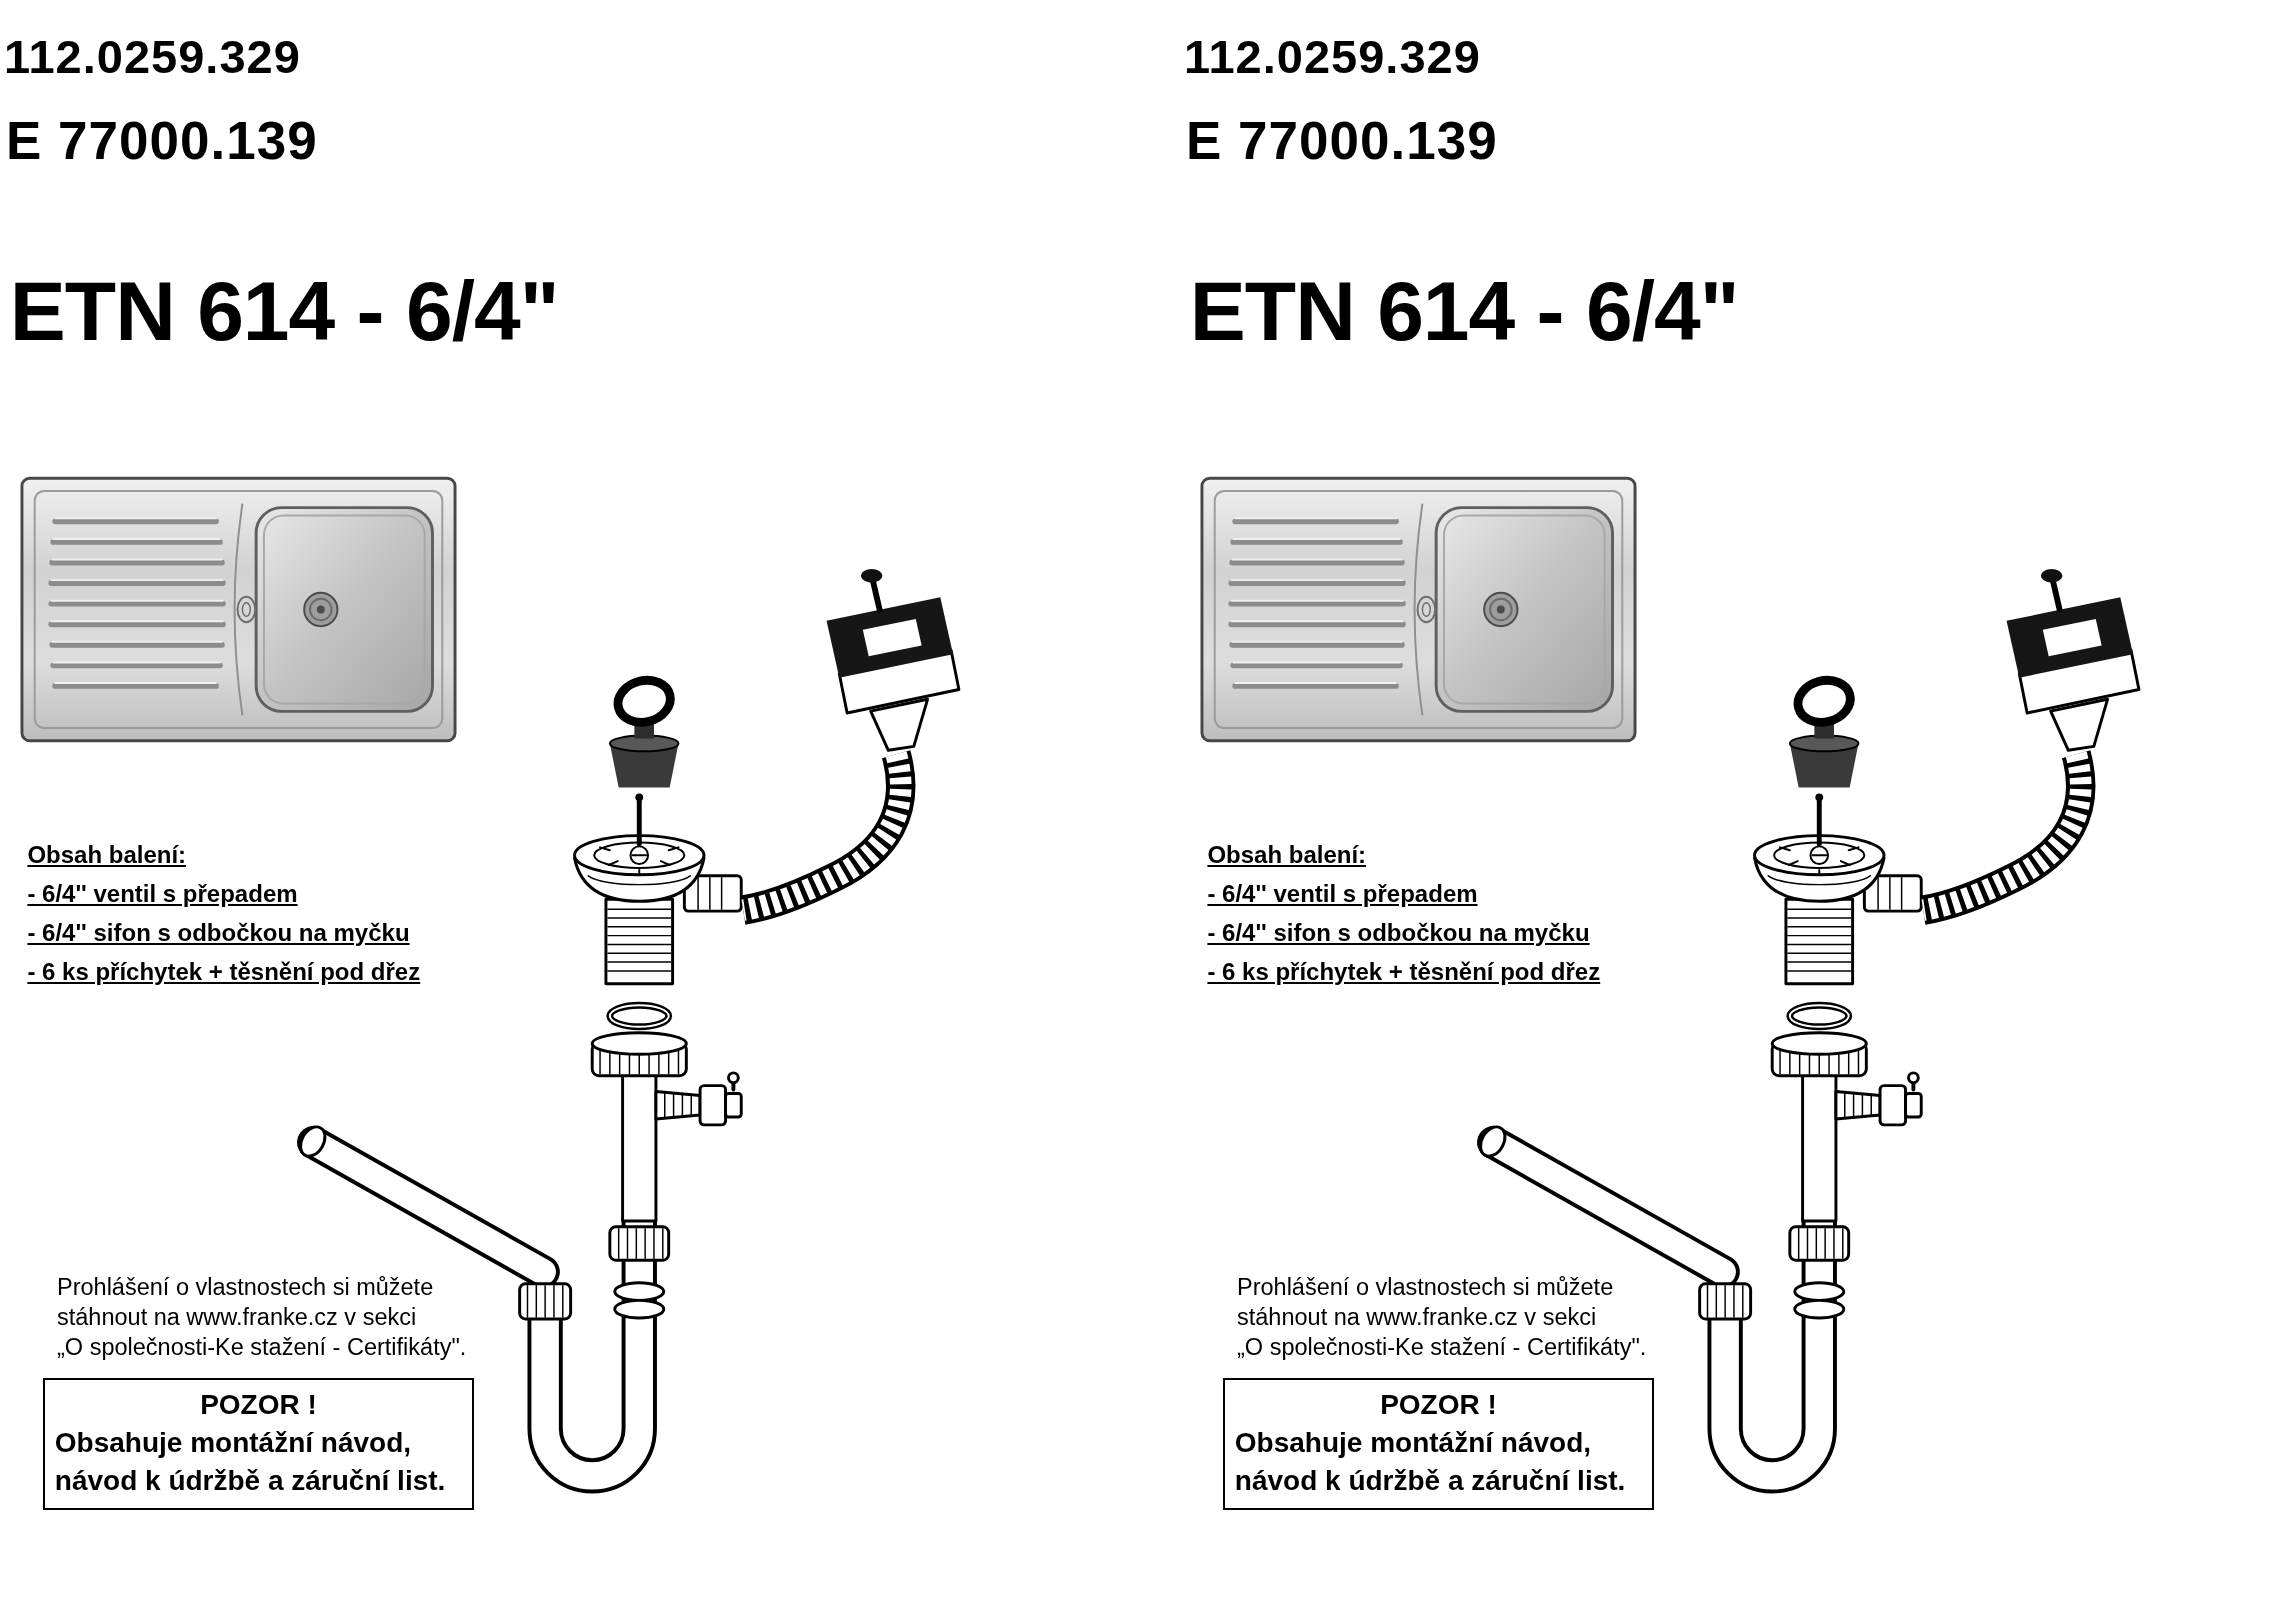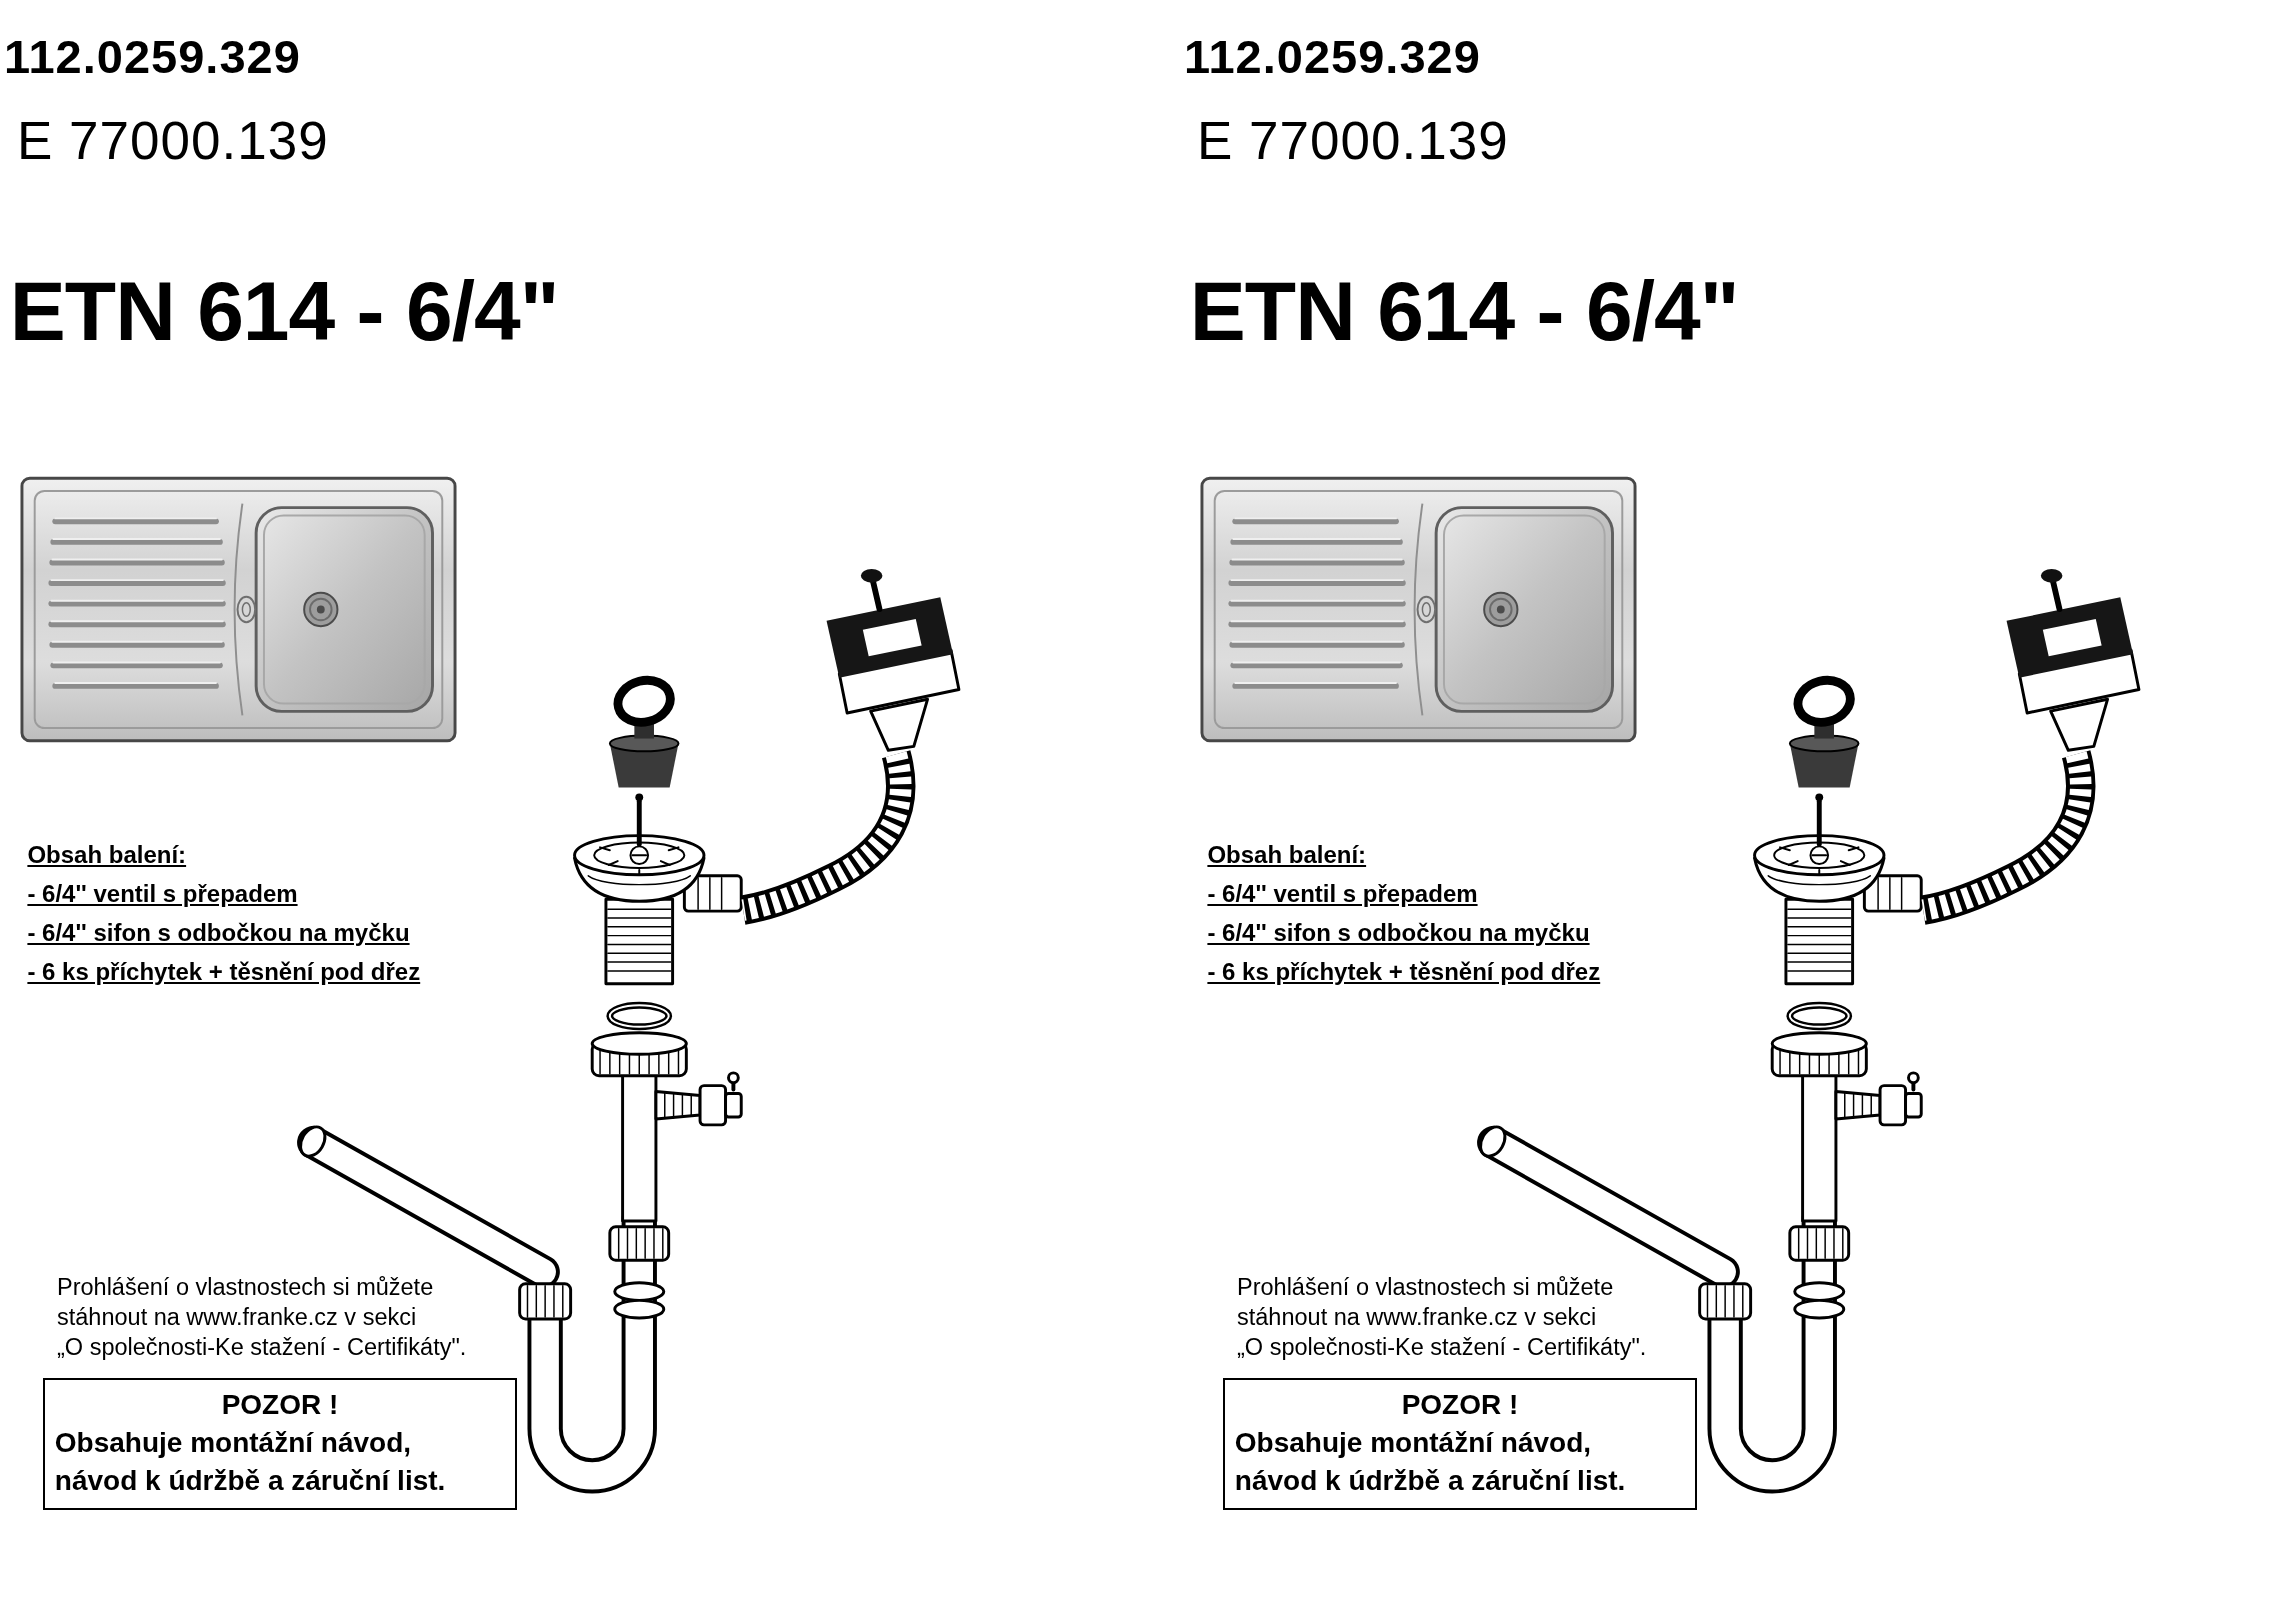--- a/index.html
+++ b/index.html
@@ -7,32 +7,32 @@
     width:2293px; height:1621px;
     background:#ffffff; color:#000;
     font-family:"Liberation Sans", sans-serif;
     position:relative; overflow:hidden;
   }
   .panel { position:absolute; top:0; height:1621px; }
   .panel.left  { left:0;      width:1147px; }
   .panel.right { left:1180px; width:1112px; }
 
   .code1 { position:absolute; left:3.9px;  top:29px;  font-size:47px; font-weight:bold; letter-spacing:1px; white-space:nowrap; }
-  .code2 { position:absolute; left:17px; top:110px; font-size:53px; font-weight:normal; letter-spacing:1px; white-space:nowrap; }
+  .code2 { position:absolute; left:6px; top:110px; font-size:53px; font-weight:bold; letter-spacing:1px; white-space:nowrap; }
   .title { position:absolute; left:9.8px; top:263px; font-size:84px; font-weight:bold; letter-spacing:-1px; white-space:nowrap; }
 
   .sink    { position:absolute; left:19.6px;  top:476px; width:437px; height:267px; }
   .diagram { position:absolute; left:294px; top:564px; width:667px; height:956px; }
 
   .package { position:absolute; left:27.4px; top:835px; font-size:24px; font-weight:bold; line-height:39px; white-space:nowrap;text-decoration:underline; }
 
   .declaration { position:absolute; left:57px; top:1264px; font-size:23.5px; line-height:30px; white-space:nowrap;margin-top:8px; }
 
   .warning {
-    position:absolute; left:43px; top:1378px; width:474px;
+    position:absolute; left:43px; top:1378px; width:431px;
     border:2.9px solid #000; box-sizing:border-box;
     padding:5.9px 9.8px 7.8px 9.8px;
     font-weight:bold; font-size:28px; line-height:38px; white-space:nowrap;
   }
   .warn-title { text-align:center; }
 
   .hidden-defs { position:absolute; width:0; height:0; overflow:hidden; }
 </style>
 </head>
 <body>

